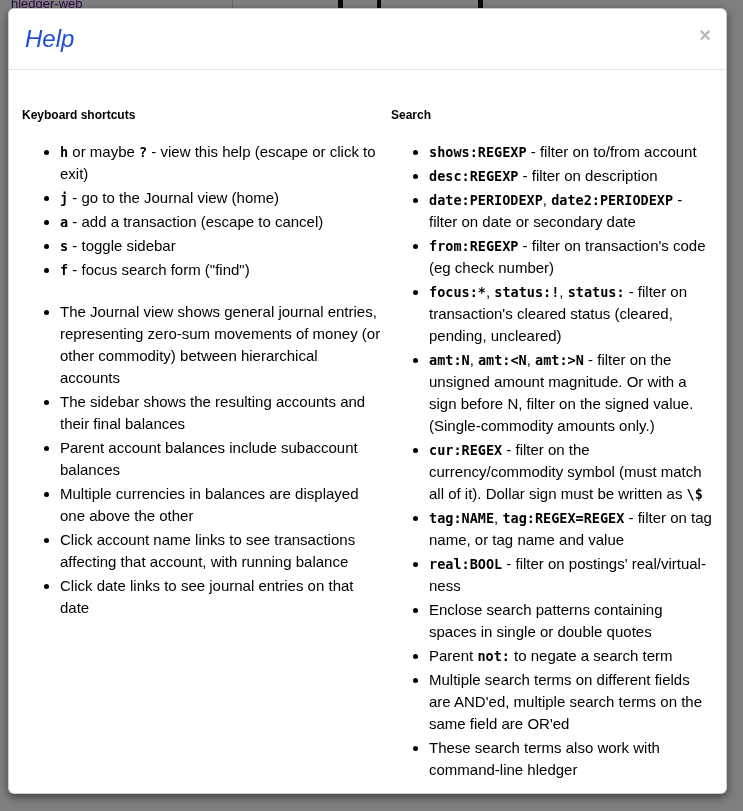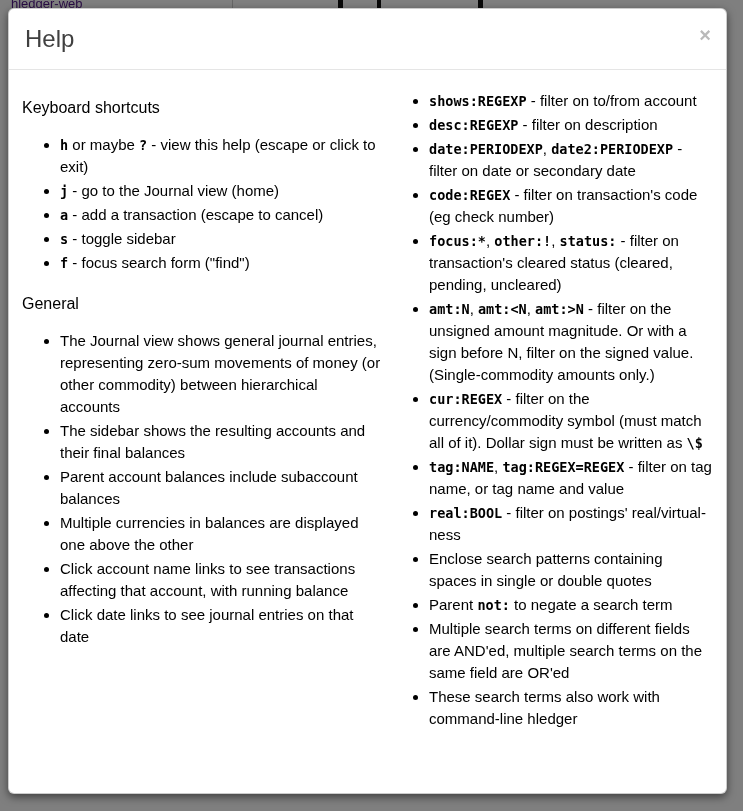--- a/index.html
+++ b/index.html
@@ -50,42 +50,43 @@
   }
   .modal-header {
     position: relative;
     padding: 13px 16px 14px 16px;
     border-bottom: 1px solid #e5e5e5;
   }
   .modal-title {
     font-size: 24px;
     font-weight: 400;
     line-height: 33px;
-    color: #404040;
+    color: #1d4ed8;
+    font-style: italic;
   }
   .close-btn {
     position: absolute; top: 16px; right: 15px;
     border: none; background: none;
     font-size: 20px; font-weight: 700;
     color: #b9b9b9; line-height: 1;
     cursor: pointer;
     font-family: "Liberation Sans", sans-serif;
   }
   .modal-body {
     display: flex;
     padding: 20px 13px 20px 13px;
   }
   .col-left  { flex: 0 0 369px; padding-right: 10px; }
   .col-right { flex: 1 1 auto; }
 
   .section-heading {
-    font-size: 16px;
-    font-weight: 400;
+    font-size: 12px;
+    font-weight: 700;
     line-height: 20px;
-    margin: 8px 0 16px 0;
+    margin: 15px 0 16px 0;
     color: #000;
   }
   .section-heading + .help-list { margin-top: 0; }
   .help-list {
     margin: 0 0 20px 0;
     padding-left: 38px;
     list-style: disc outside;
   }
   .help-list li {
     font-size: 15px;
@@ -120,37 +121,37 @@
   <div class="modal-body">
     <div class="col-left">
         <h3 class="section-heading">Keyboard shortcuts</h3>
         <ul class="help-list">
           <li><span class="code">h</span><span> or maybe </span><span class="code">?</span><span> - view this help (escape or click to exit)</span></li>
           <li><span class="code">j</span><span> - go to the Journal view (home)</span></li>
           <li><span class="code">a</span><span> - add a transaction (escape to cancel)</span></li>
           <li><span class="code">s</span><span> - toggle sidebar</span></li>
           <li><span class="code">f</span><span> - focus search form ("find")</span></li>
         </ul>
-        <h3 class="section-heading">General</h3>
         <ul class="help-list">
           <li><span>The Journal view shows general journal entries, representing zero-sum movements of money (or other commodity) between hierarchical accounts</span></li>
           <li><span>The sidebar shows the resulting accounts and their final balances</span></li>
           <li><span>Parent account balances include subaccount balances</span></li>
           <li><span>Multiple currencies in balances are displayed one above the other</span></li>
           <li><span>Click account name links to see transactions affecting that account, with running balance</span></li>
           <li><span>Click date links to see journal entries on that date</span></li>
         </ul>
       </div>
     <div class="col-right">
+        <h3 class="section-heading">Search</h3>
         <ul class="help-list">
           <li><span class="code">shows:REGEXP</span><span> - filter on to/from account</span></li>
           <li><span class="code">desc:REGEXP</span><span> - filter on description</span></li>
           <li><span class="code">date:PERIODEXP</span><span>, </span><span class="code">date2:PERIODEXP</span><span> - filter on date or secondary date</span></li>
-          <li><span class="code">code:REGEX</span><span> - filter on transaction's code (eg check number)</span></li>
-          <li><span class="code">focus:*</span><span>, </span><span class="code">other:!</span><span>, </span><span class="code">status:</span><span> - filter on transaction's cleared status (cleared, pending, uncleared)</span></li>
+          <li><span class="code">from:REGEXP</span><span> - filter on transaction's code (eg check number)</span></li>
+          <li><span class="code">focus:*</span><span>, </span><span class="code">status:!</span><span>, </span><span class="code">status:</span><span> - filter on transaction's cleared status (cleared, pending, uncleared)</span></li>
           <li><span class="code">amt:N</span><span>, </span><span class="code">amt:&lt;N</span><span>, </span><span class="code">amt:&gt;N</span><span> - filter on the unsigned amount magnitude. Or with a sign before N, filter on the signed value. (Single-commodity amounts only.)</span></li>
           <li><span class="code">cur:REGEX</span><span> - filter on the currency/commodity symbol (must match all of it). Dollar sign must be written as </span><span class="code">\$</span></li>
           <li><span class="code">tag:NAME</span><span>, </span><span class="code">tag:REGEX=REGEX</span><span> - filter on tag name, or tag name and value</span></li>
           <li><span class="code">real:BOOL</span><span> - filter on postings' real/virtual-ness</span></li>
           <li><span>Enclose search patterns containing spaces in single or double quotes</span></li>
           <li><span>Parent </span><span class="code">not:</span><span> to negate a search term</span></li>
           <li><span>Multiple search terms on different fields are AND'ed, multiple search terms on the same field are OR'ed</span></li>
           <li><span>These search terms also work with command-line hledger</span></li>
         </ul>
       </div>

